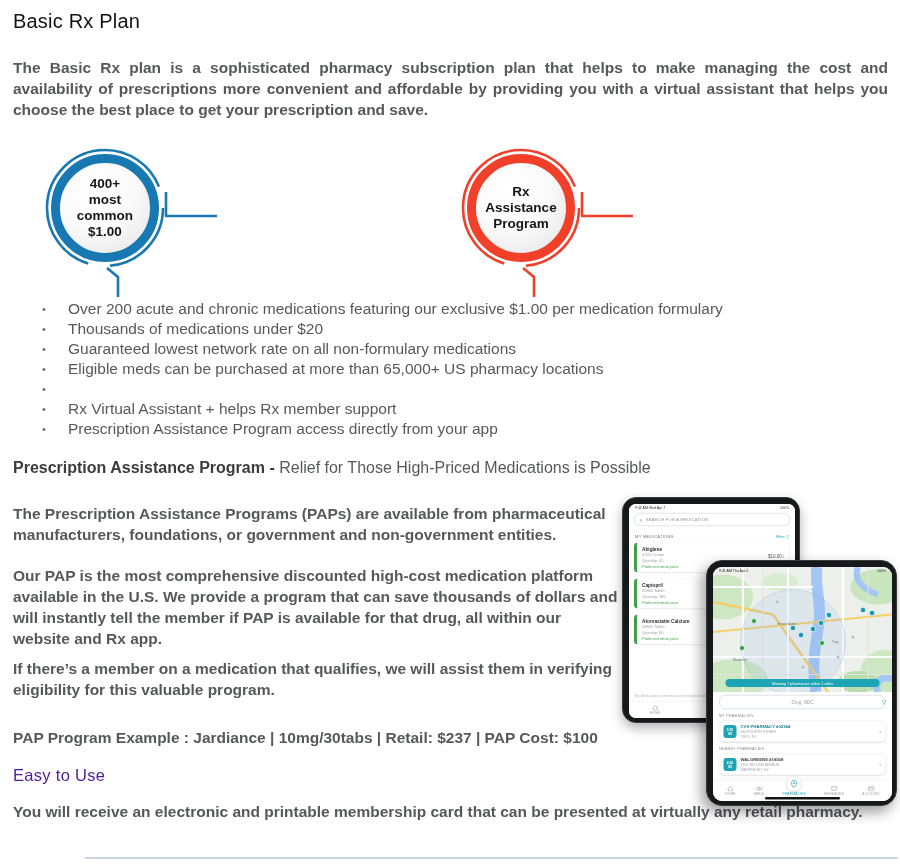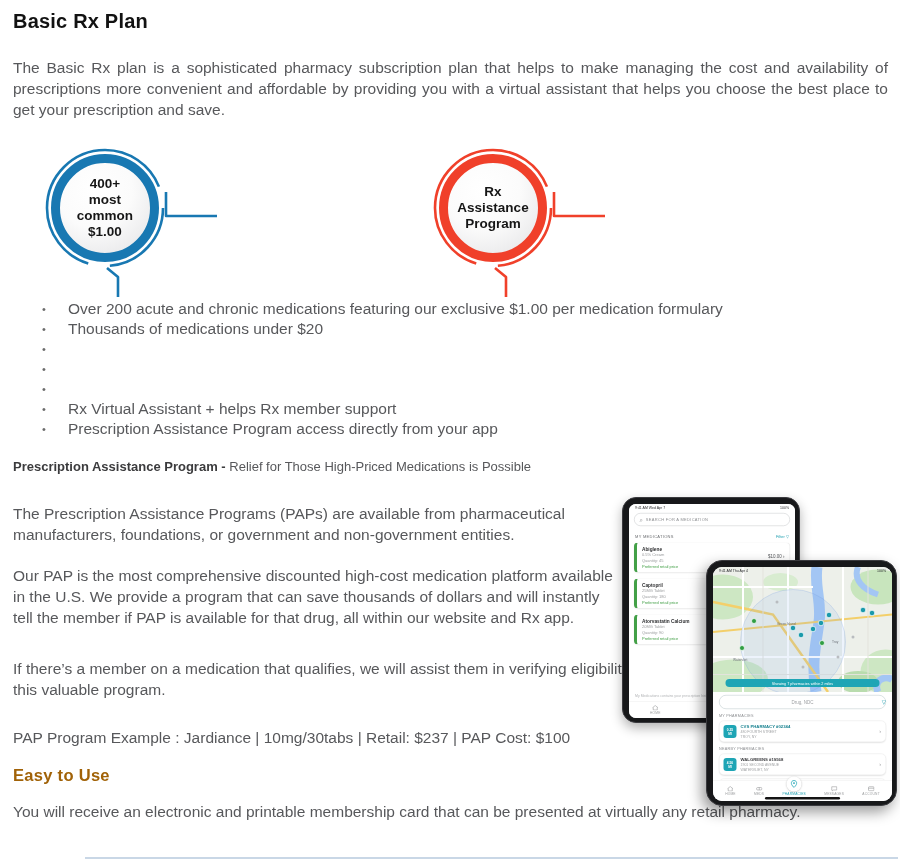--- a/index.html
+++ b/index.html
@@ -1,33 +1,33 @@
 <!DOCTYPE html>
 <html><head>
 <meta charset="utf-8">
 <style>
   * { margin:0; padding:0; box-sizing:border-box; }
   html,body { width:900px; height:865px; background:#fff; overflow:hidden;
               font-family:"Liberation Sans", sans-serif; }
   .page { position:relative; width:900px; height:865px; background:#fff; }
 
   
-  .doc-title { position:absolute; left:13px; top:10px; font-size:20px; font-weight:bold; color:#121212; letter-spacing:.2px; }
-  .para { color:#57585b; font-size:15.5px; line-height:21px; }
+  .doc-title { position:absolute; left:13px; top:10px; font-size:20px; font-weight:normal; color:#121212; letter-spacing:.2px; }
+  .para { color:#57585b; font-size:15.5px; line-height:21px;font-weight:bold; }
   .intro { position:absolute; left:13px; right:12px; top:57px; text-align:justify; }
   .bullets { position:absolute; left:42px; top:299px; list-style:none; }
   .bullets li { display:flex; font-size:15.5px; line-height:20px; color:#57585b; }
   .bullets .dot { width:26px; color:#6b6b6b; font-size:11px; line-height:20px; text-align:left; }
-  .pap-heading { position:absolute; left:13px; top:459px; font-size:13px; color:#57585b; }
+  .pap-heading { position:absolute; left:13px; top:459px; font-size:16px; color:#57585b; }
   .pap-heading b { color:#3b3b3d; }
   .pap1 { position:absolute; left:13px; top:503px; width:612px; }
   .pap2 { position:absolute; left:13px; top:565px; width:606px; }
   .pap3 { position:absolute; left:13px; top:658px; width:648px; }
   .pap-example { position:absolute; left:13px; top:727px; width:660px; }
-  .easy-heading { position:absolute; left:13px; top:766px; font-size:16.5px; font-weight:bold; color:#a16207; letter-spacing:.3px; }
+  .easy-heading { position:absolute; left:13px; top:766px; font-size:16.5px; font-weight:normal; color:#4c1d95; letter-spacing:.3px; }
   .final { position:absolute; left:13px; right:12px; top:801px; text-align:justify; }
   .bottom-rule { position:absolute; left:85px; top:857px; width:813px; height:2px; background:#c9d7e6; }
 
   
   .badges { position:absolute; left:13px; top:136px; width:860px; height:165px; }
   .badge { position:absolute; top:0; width:205px; height:162px; color:var(--c); }
   .badge svg { position:absolute; left:0; top:0; }
   .badge .ring { position:absolute; left:38px; top:18px; width:108px; height:108px;
                  border:9px solid var(--c); border-radius:50%;
                  background:radial-gradient(circle at 38% 30%, #ffffff 0%, #fbfbfb 45%, #e2e2e4 100%); }
@@ -119,21 +119,21 @@
         <circle cx="92" cy="72" r="58" fill="none" stroke="currentColor" stroke-width="2.6" stroke-dasharray="86 22 234 22"></circle>
         <polyline points="153,56 153,80 204,80" fill="none" stroke="currentColor" stroke-width="2.6" stroke-linejoin="round"></polyline>
         <polyline points="94,132 105,141 105,161" fill="none" stroke="currentColor" stroke-width="2.6" stroke-linejoin="round"></polyline>
       </svg>
       <div class="ring"></div>
       <div class="label">400+
 most
 common
 $1.00</div>
     </div>
-    <div class="badge" style="left: 388px; --c: #f0402a;">
+    <div class="badge" style="left: 416px; --c: #f0402a;">
       <svg width="205" height="162" viewBox="0 0 205 162">
         <circle cx="92" cy="72" r="58" fill="none" stroke="currentColor" stroke-width="2.6" stroke-dasharray="86 22 234 22"></circle>
         <polyline points="153,56 153,80 204,80" fill="none" stroke="currentColor" stroke-width="2.6" stroke-linejoin="round"></polyline>
         <polyline points="94,132 105,141 105,161" fill="none" stroke="currentColor" stroke-width="2.6" stroke-linejoin="round"></polyline>
       </svg>
       <div class="ring"></div>
       <div class="label">Rx
 Assistance
 Program</div>
     </div>
@@ -143,23 +143,25 @@
     <li>
         <span class="dot">•</span>
         <span>Over 200 acute and chronic medications featuring our exclusive $1.00 per medication formulary</span>
       </li>
     <li>
         <span class="dot">•</span>
         <span>Thousands of medications under $20</span>
       </li>
     <li>
         <span class="dot">•</span>
-      </li>
-    <li>
-        <span class="dot">•</span>
+        <span>Guaranteed lowest network rate on all non-formulary medications</span>
+      </li>
+    <li>
+        <span class="dot">•</span>
+        <span>Eligible meds can be purchased at more than 65,000+ US pharmacy locations</span>
       </li>
     <li>
         <span class="dot">•</span>
       </li>
     <li>
         <span class="dot">•</span>
         <span>Rx Virtual Assistant + helps Rx member support</span>
       </li>
     <li>
         <span class="dot">•</span>

